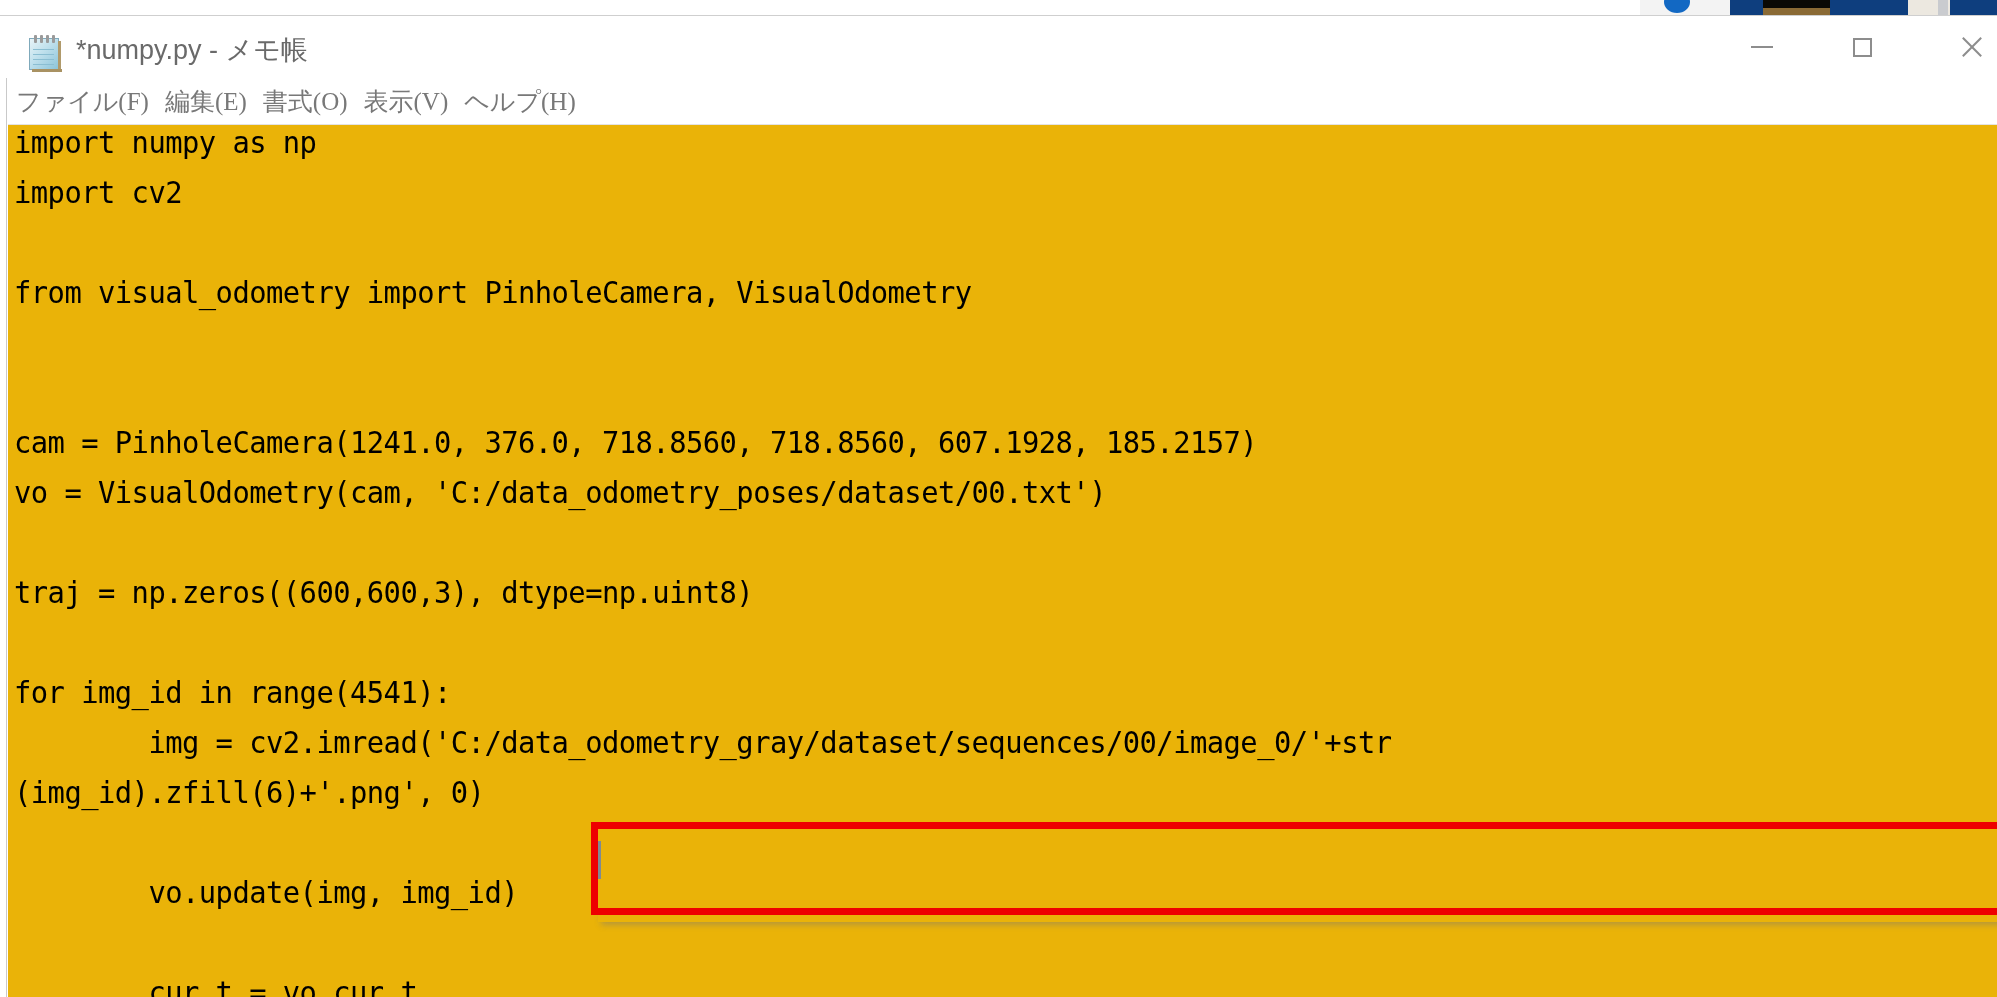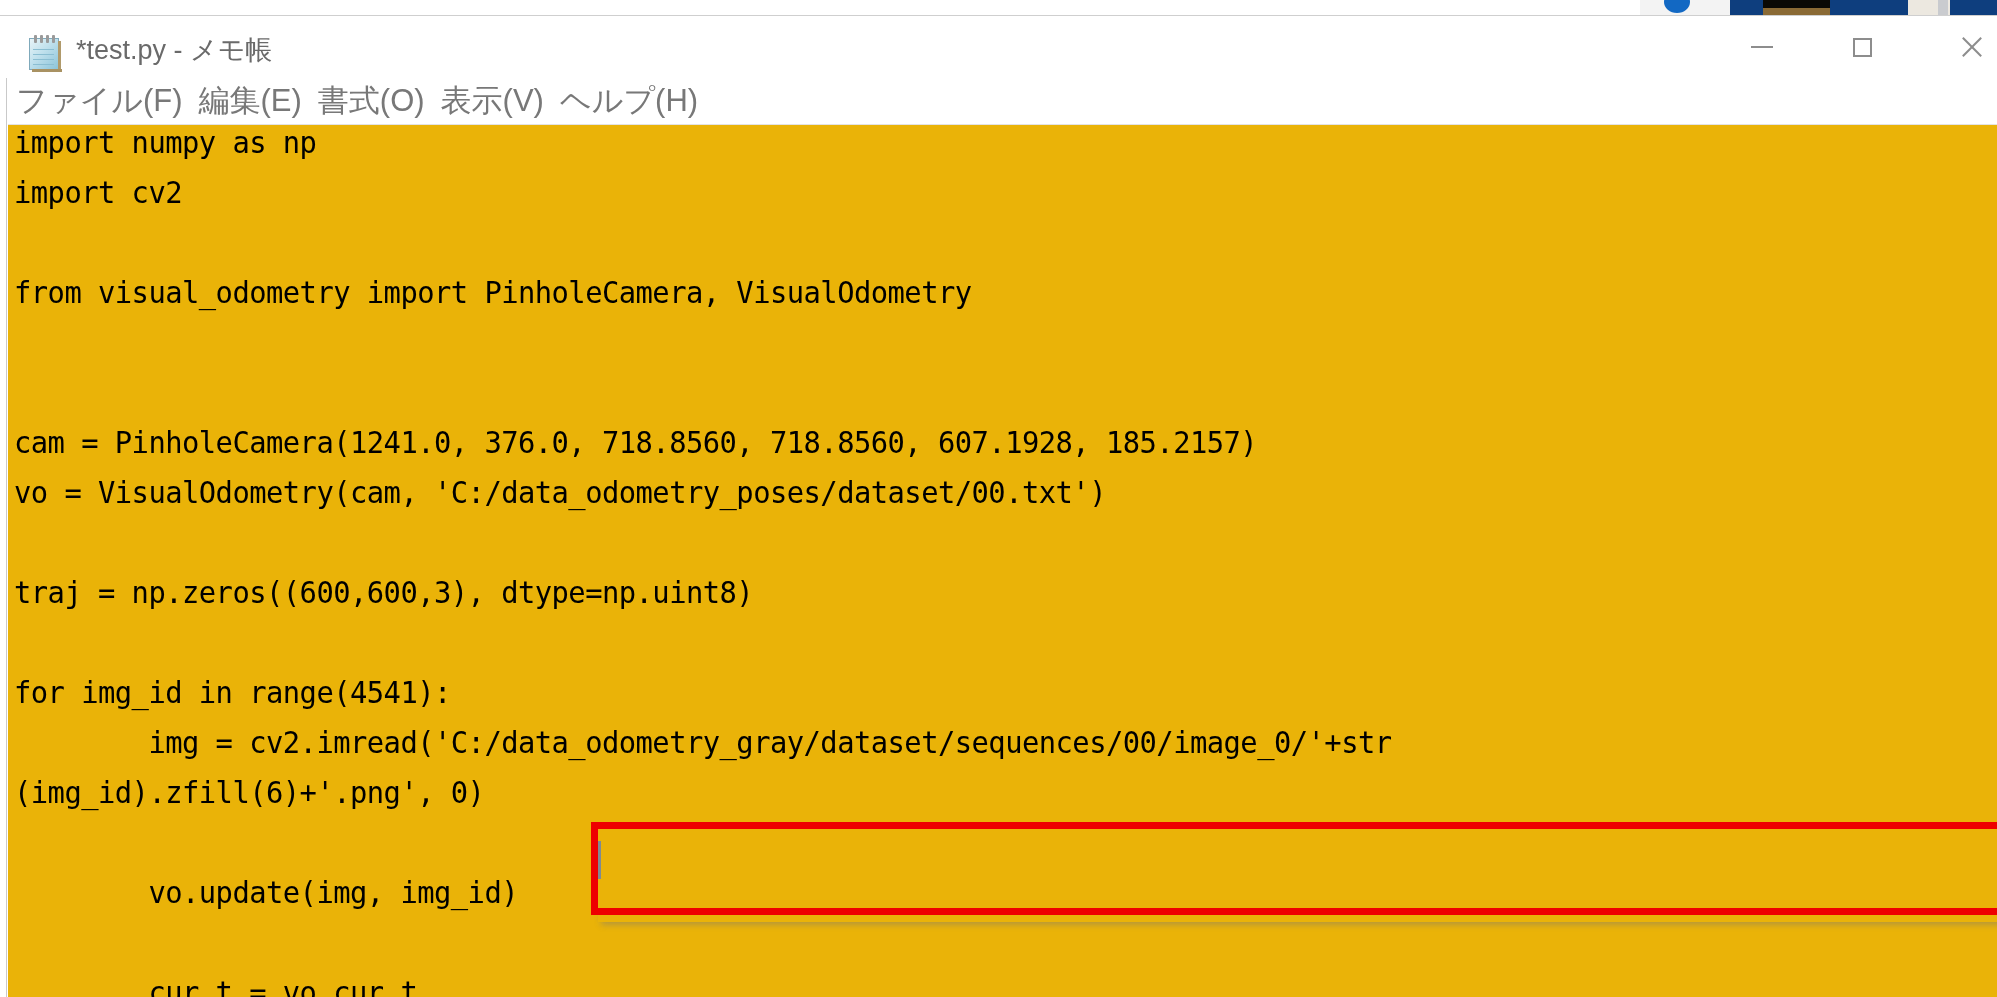--- a/index.html
+++ b/index.html
@@ -223,27 +223,27 @@
     left: 8px;
     width: 1989px;
     height: 47px;
     background: #ffffff;
     display: flex;
     align-items: center;
     border-bottom: 1px solid #e3e3e3;
     box-sizing: border-box;
   }
   .menu-item {
-    font-size: 31px;
+    font-size: 25px;
     color: #787878;
     margin-left: 0px;
     margin-right: 12px;
     padding: 0 2px;
     white-space: nowrap;
-    font-family: Liberation Sans, sans-serif;
+    font-family: Liberation Serif, serif;
   }
   .menu-item:first-child { margin-left: 6px; }
 
   
   .editor {
     position: absolute;
     top: 109px;
     left: 8px;
     width: 1989px;
     height: 873px;
@@ -321,21 +321,21 @@
         <div class="pad-shadow"></div>
         <div class="pad-spiral" style="left:8px"></div>
         <div class="pad-spiral" style="left:14px"></div>
         <div class="pad-spiral" style="left:20px"></div>
         <div class="pad-spiral" style="left:26px"></div>
         <div class="pad-line" style="top:17px"></div>
         <div class="pad-line" style="top:22px"></div>
         <div class="pad-line" style="top:27px"></div>
         <div class="pad-line" style="top:32px"></div>
       </div>
-      <div class="title-text">*test.py - メモ帳</div>
+      <div class="title-text">*numpy.py - メモ帳</div>
 
       <div class="win-controls">
         <div class="win-btn">
           <div class="glyph-min"></div>
         </div>
         <div class="win-btn">
           <div class="glyph-max"></div>
         </div>
         <div class="win-btn close">
           <div class="glyph-close"></div>

